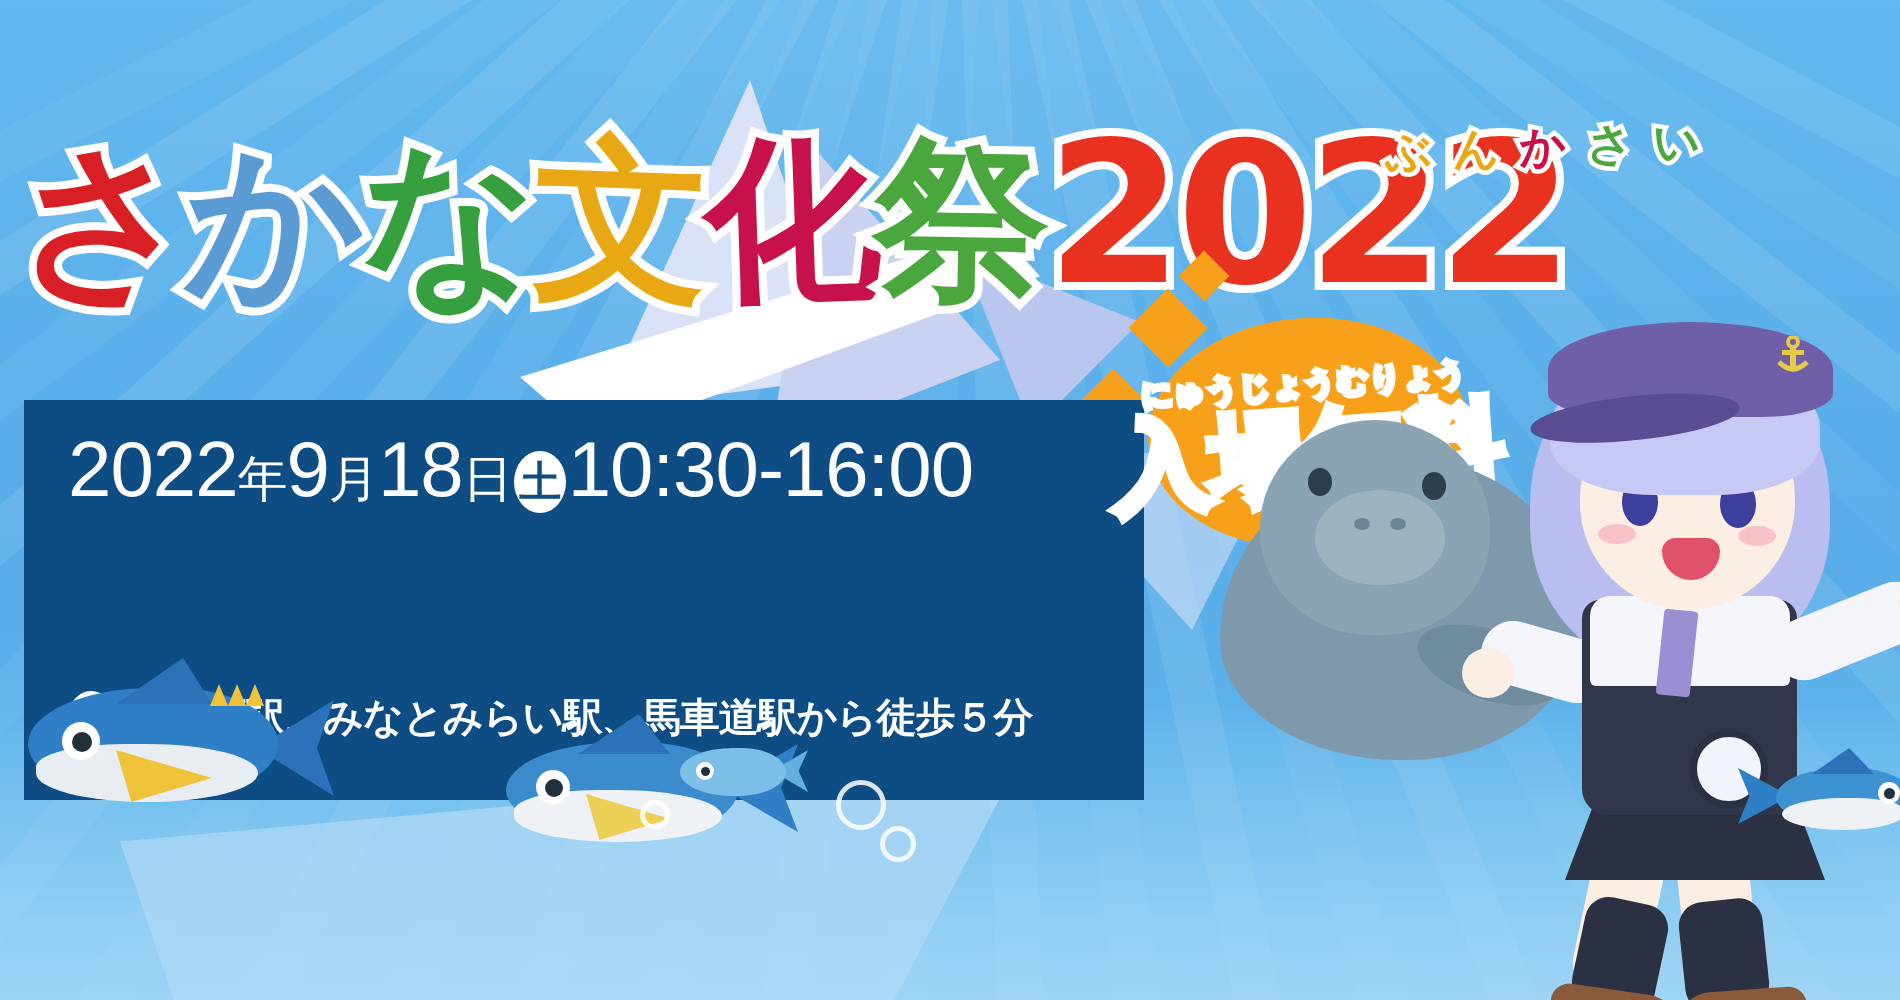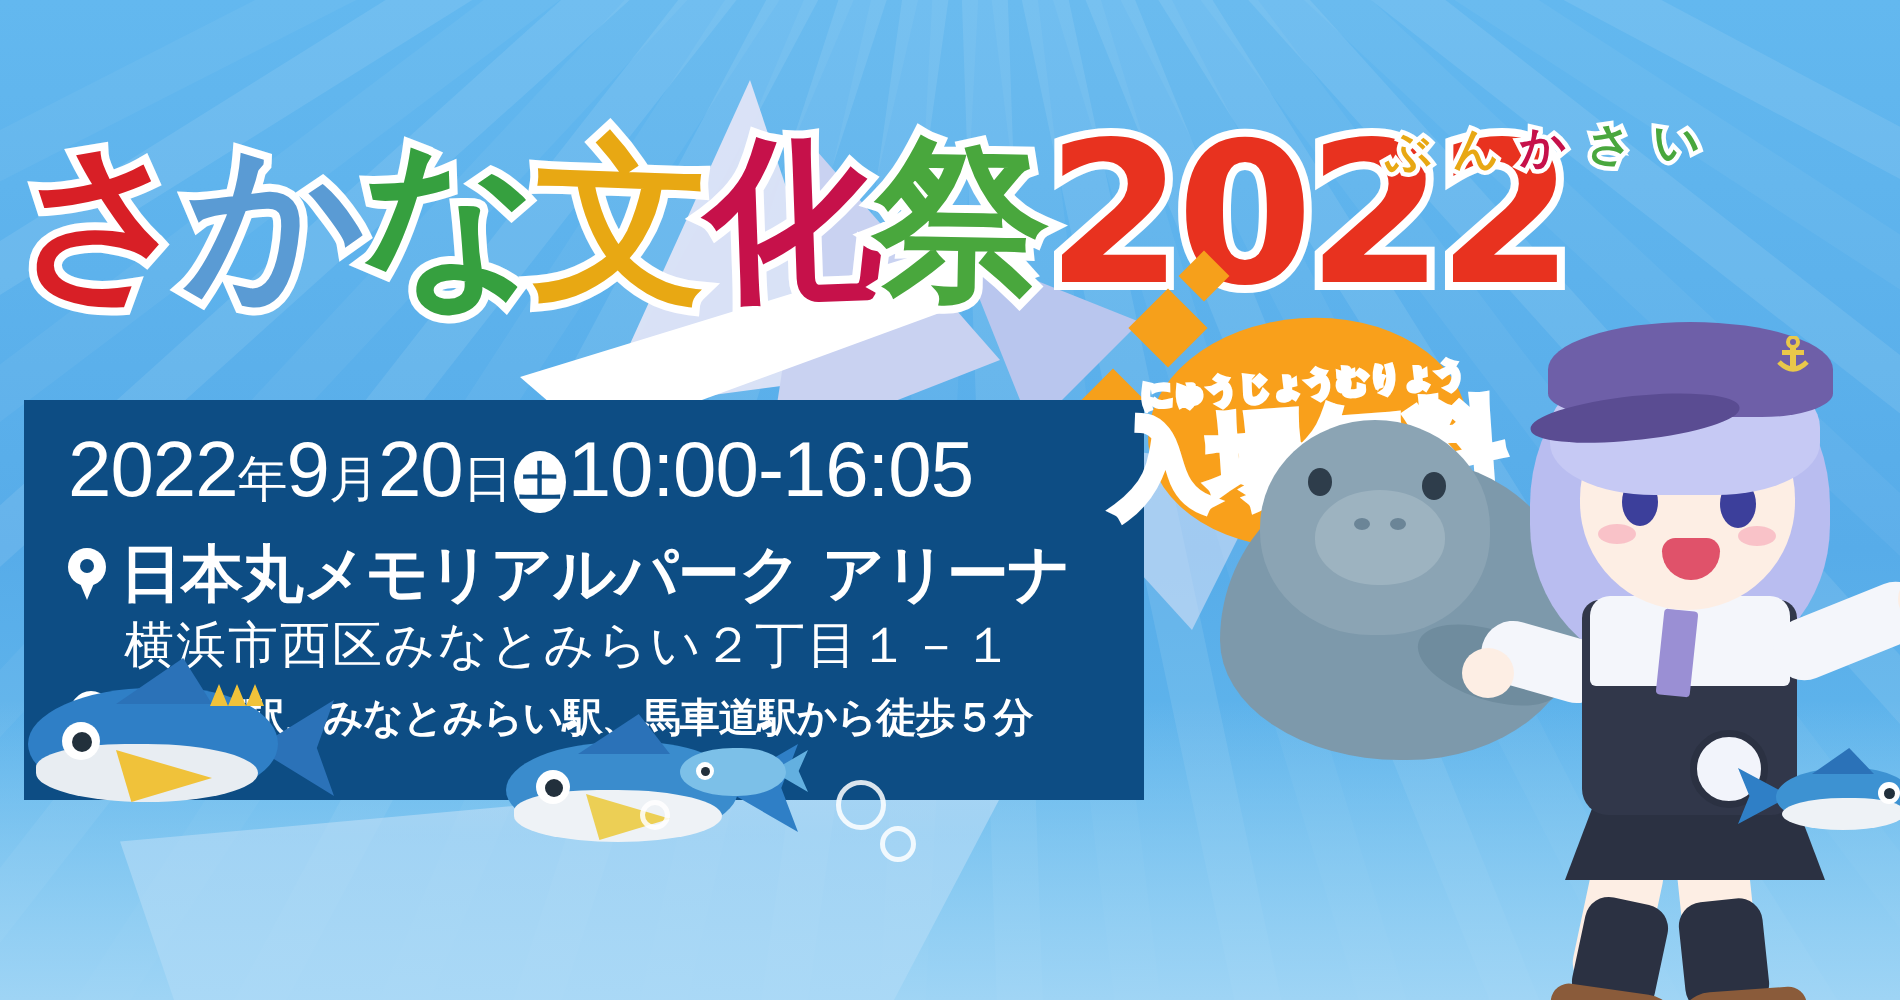--- a/index.html
+++ b/index.html
@@ -248,34 +248,27 @@
   <div class="confetti" style="left:1260px;top:365px;width:50px;height:50px;"></div>
   <div class="confetti" style="left:1186px;top:258px;width:36px;height:36px;"></div>
 
   <div class="infobox">
 
     <div class="row date-row">
       <span class="big">2022</span>
       <span class="kanji">年</span>
       <span class="big">9</span>
       <span class="kanji">月</span>
-      <span class="big">20</span>
+      <span class="big">18</span>
       <span class="kanji">日</span>
       <span class="sat">土</span>
-      <span class="big">10:00-16:05</span>
+      <span class="big">10:30-16:00</span>
     </div>
 
-    <div class="row venue-row">
-      <span class="pin">
-          <i></i>
-        </span>
-      <span>日本丸メモリアルパーク アリーナ</span>
-    </div>
-
-    <div class="row addr-row">横浜市西区みなとみらい２丁目１－１</div>
+
 
     <div class="row access-row">
       <span class="train">
           <i></i>
         </span>
       <span>桜木町駅、みなとみらい駅、馬車道駅から徒歩５分</span>
     </div>
   </div>
 
   <div class="badge">

